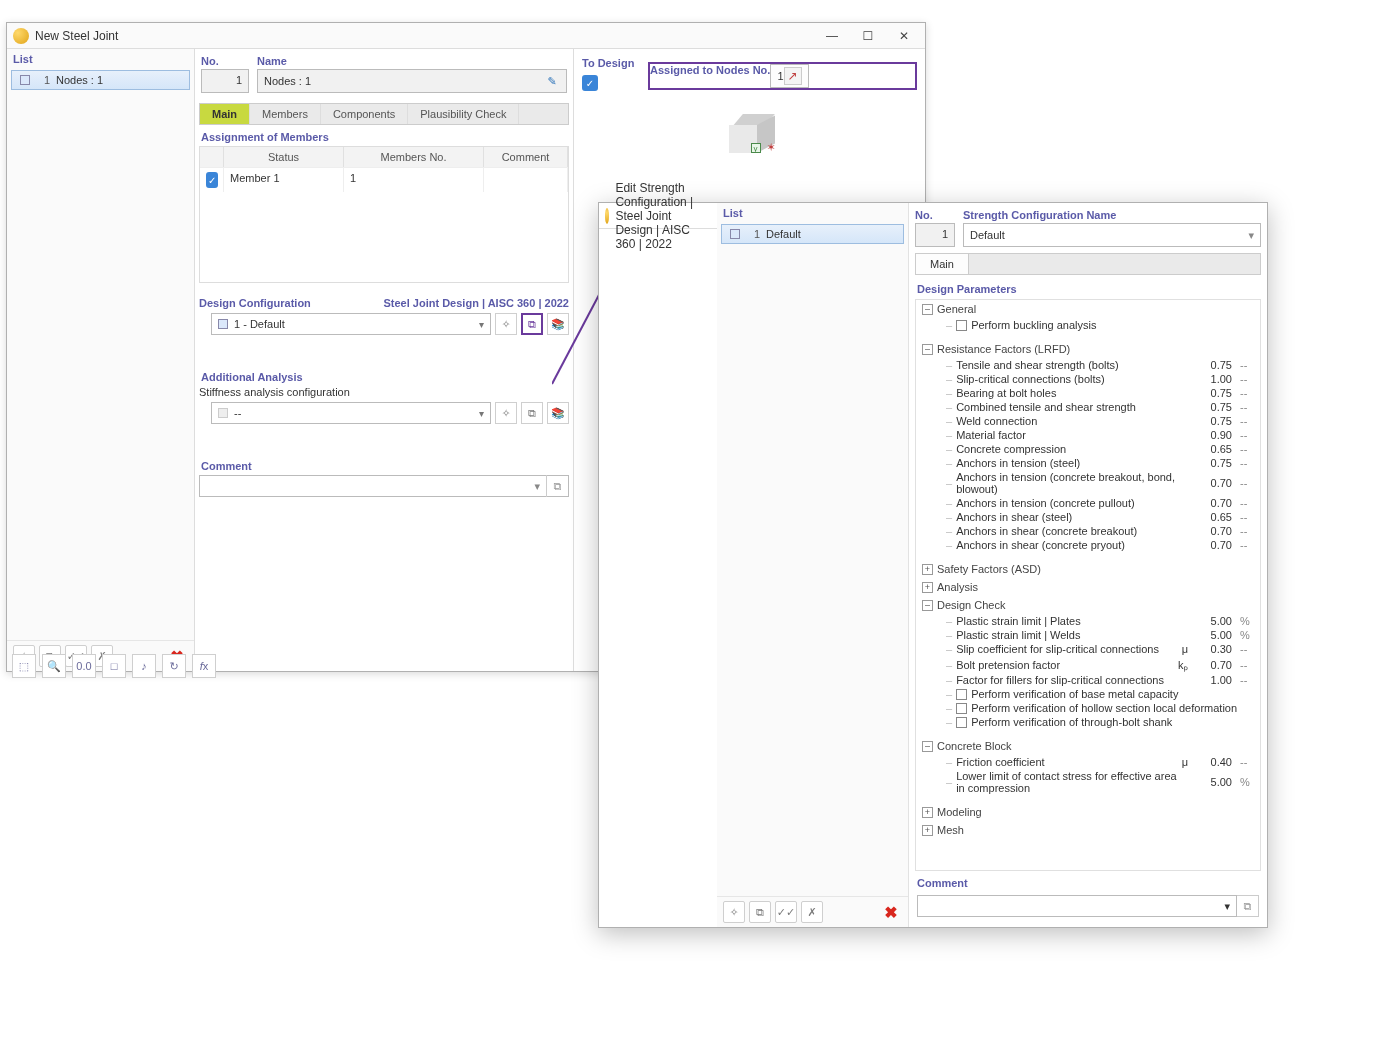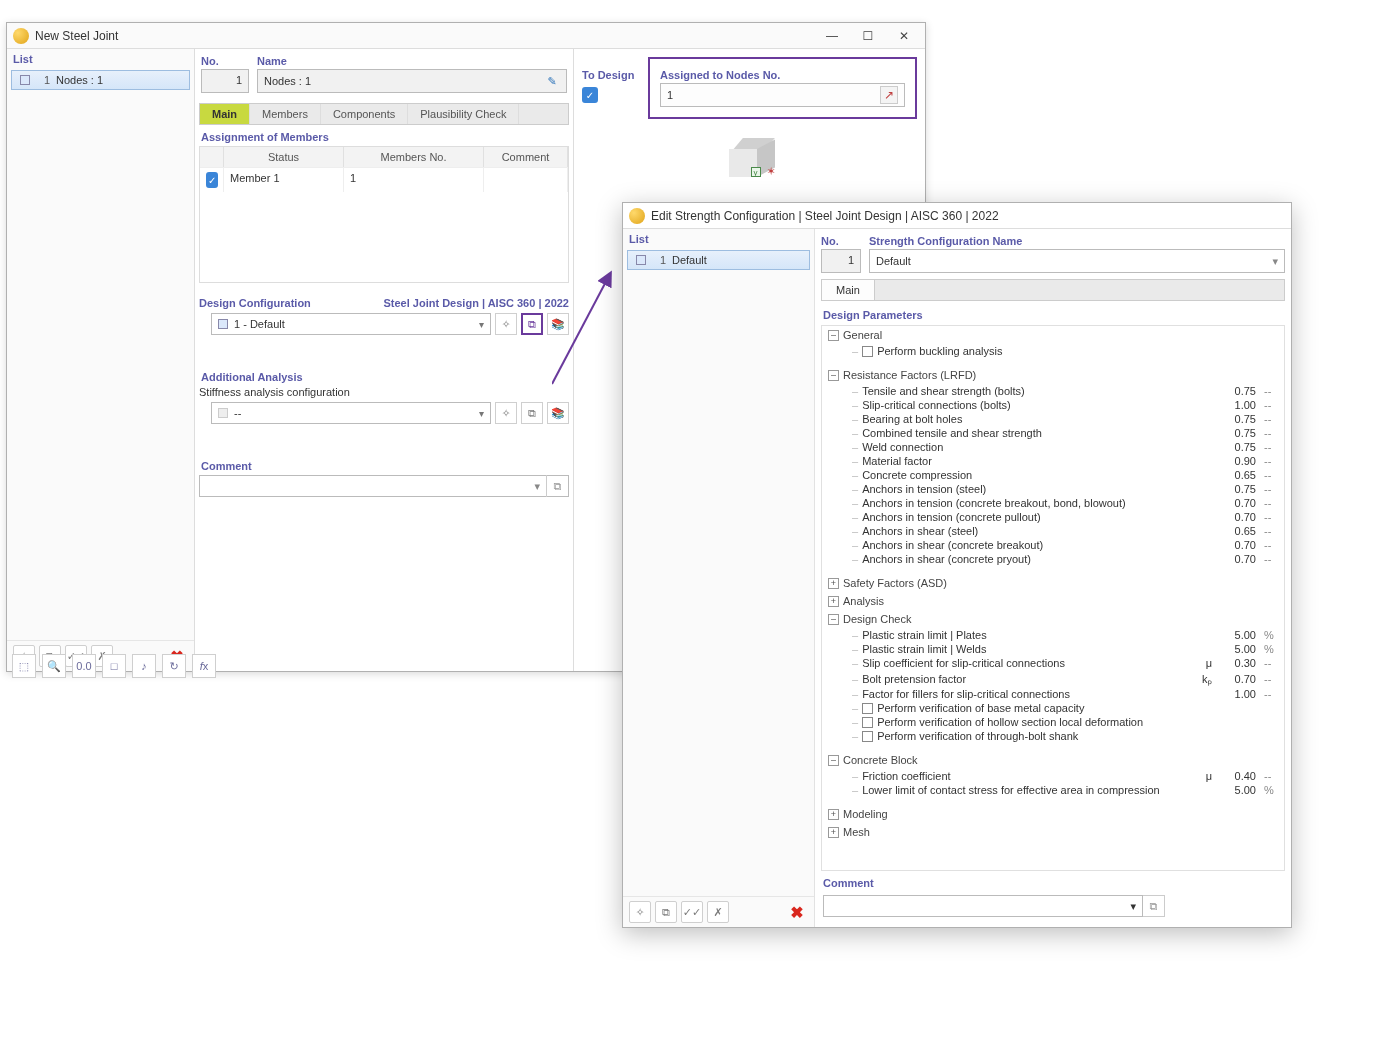--- a/index.html
+++ b/index.html
@@ -26,21 +26,21 @@
   .center-col { flex:1; display:flex; flex-direction:column; padding: 2px 4px; }
   .row-top { display:flex; gap:8px; align-items:center; padding:4px 2px; }
   .col-label { color:#5a5aa8; font-weight:600; font-size:11px; padding-bottom:2px; }
   .col-no { width:48px; display:flex; flex-direction:column; }
   .no-box { border:1px solid #bbb; background:#f1f1f1; text-align:right; padding:4px 6px; font-size:11px; height:24px; }
   .col-name { flex:1; display:flex; flex-direction:column; }
   .name-box { border:1px solid #bbb; background:#f1f1f1; padding:4px 6px; display:flex; align-items:center; height:24px; }
   .name-box .edit-ic { margin-left:auto; width:16px; height:16px; display:flex; align-items:center; justify-content:center; color:#3377bb; }
   .col-design { width:58px; display:flex; flex-direction:column; }
   .chk { width:16px; height:16px; border:2px solid #3a85d8; border-radius:3px; background:#3a85d8; color:#fff; display:flex;align-items:center;justify-content:center; font-size:10px; }
-  .col-assigned { flex:1; display:flex; flex-direction:column; border:2px solid #6a3a9c; padding:10px; }
+  .col-assigned { flex:1; display:flex; border:2px solid #6a3a9c; padding:0; }
   .assigned-box { border:1px solid #bbb; background:#fdfdfd; padding:4px 6px; display:flex; align-items:center; height:24px; }
   .assigned-box .pick-ic { margin-left:auto; width:18px; height:18px; display:flex; align-items:center; justify-content:center; background:#f4f4f4; border:1px solid #ccc; color:#c04040; font-size:12px; }
 
   .tabs { display:flex; border:1px solid #ccc; background:#eaeaea; margin-top:6px; }
   .tab { padding:4px 12px; font-size:11px; color:#555; border-right:1px solid #ddd; }
   .tab.active { background:#c8d940; color:#333; font-weight:600; }
 
   .section-h { color:#5a5aa8; font-weight:600; padding:6px 2px 3px 2px; font-size:11px; }
   .members-tbl { border:1px solid #ddd; background:#fff; }
   .members-head { display:flex; background:#f3f3f3; }
@@ -73,21 +73,21 @@
   .cube-side { position:absolute; width:18px; height:28px; background:#c6c6c6; top:10px; left:30px; transform:skewY(-28deg); transform-origin:left; }
   .cube-green { position:absolute; width:10px; height:10px; border:1px solid #4a8a4a; background:#e9f6e9; top:28px; left:24px; color:#4a8a4a; font-size:8px; text-align:center; }
   .cube-red { position:absolute; width:10px; height:10px; top:26px; left:40px; color:#c04040; font-size:11px; }
 
   .arrow-line { position:absolute; left:552px; top:266px; width:70px; height:130px; pointer-events:none; }
 
   .bottom-tools { position:absolute; left:6px; top:648px; display:flex; gap:6px; padding:6px; }
   .bot-btn { width:24px; height:24px; border:1px solid #cfcfcf; background:#fff; display:flex; align-items:center; justify-content:center; color:#6a6a9a; font-size:11px; }
 
   
-  .win2 { position:absolute; left:598px; top:202px; width:670px; height:726px; border:1px solid #b0b0b0; background:#fff; display:flex; flex-direction:column; box-shadow: 0 6px 24px rgba(0,0,0,0.25); margin-left: 24px; }
+  .win2 { position:absolute; left:598px; top:202px; width:670px; height:726px; border:1px solid #b0b0b0; background:#fff; display:flex; flex-direction:row; box-shadow: 0 6px 24px rgba(0,0,0,0.25); }
   .win2 .titlebar { background:#fff; }
   .w2-body { flex:1; display:flex; }
   .w2-left { width:192px; border-right:1px solid #e2e2e2; background:#fafafa; display:flex; flex-direction:column; }
   .w2-right { flex:1; display:flex; flex-direction:column; padding:4px 6px; }
 
   .w2-top { display:flex; gap:8px; padding:2px 0 6px 0; }
   .w2-no { width:40px; display:flex; flex-direction:column; }
   .w2-name { flex:1; display:flex; flex-direction:column; }
   .scn-box { border:1px solid #bbb; background:#fff; padding:4px 6px; display:flex; align-items:center; height:24px; }
   .scn-box .caret { margin-left:auto; color:#888; }

